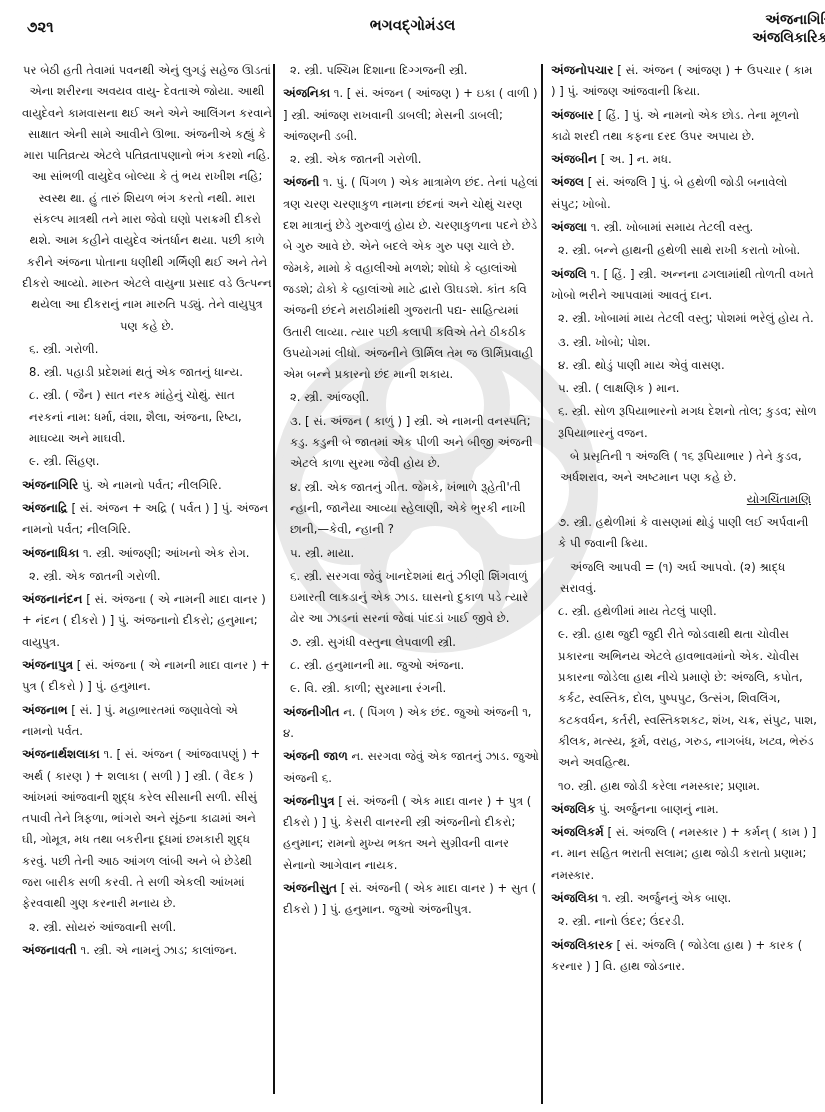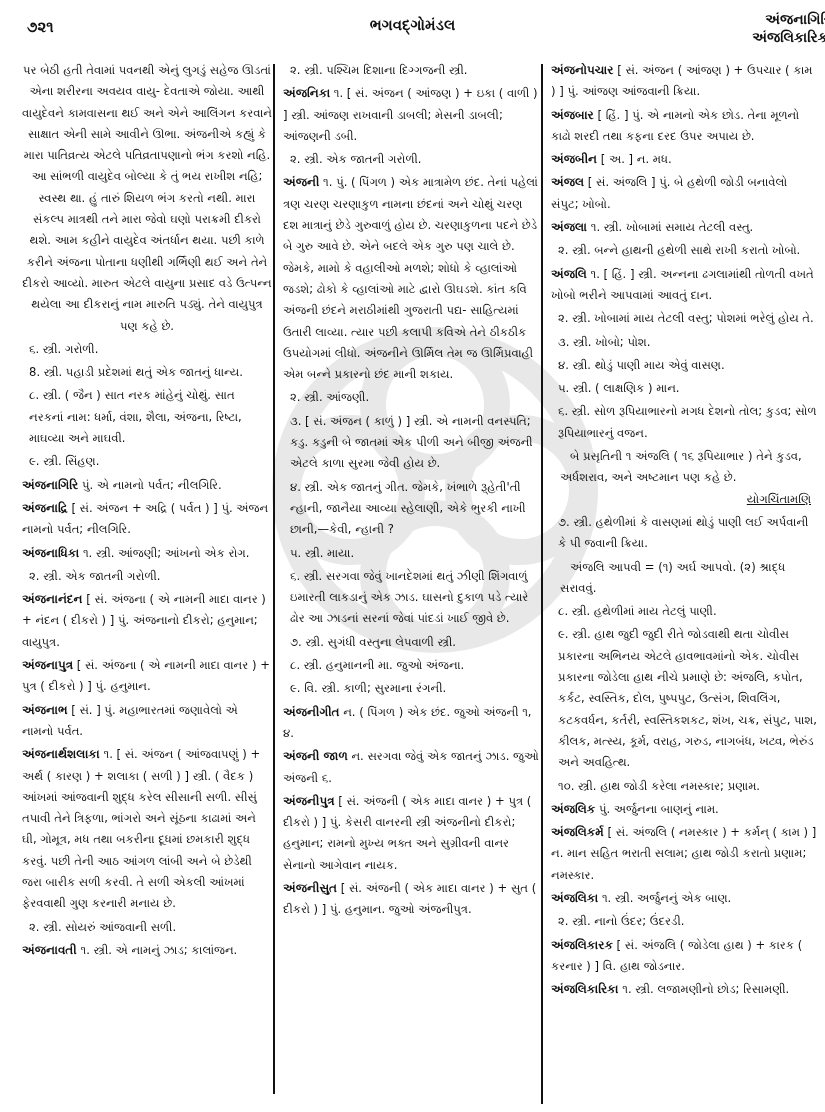--- a/index.html
+++ b/index.html
@@ -162,14 +162,13 @@
     <div class="entry">
       <span class="sense">૧૦. સ્ત્રી. હાથ જોડી કરેલા નમસ્કાર; પ્રણામ.</span>
     </div>
     <div class="entry"><span class="hw">અંજલિક</span> <span>પું. અર્જુનના બાણનું નામ.</span></div>
     <div class="entry"><span class="hw">અંજલિકર્મ</span> <span>[ સં. અંજલિ ( નમસ્કાર ) + કર્મન્ ( કામ ) ] ન. માન સહિત ભરાતી સલામ; હાથ જોડી કરાતો પ્રણામ; નમસ્કાર.</span></div>
     <div class="entry"><span class="hw">અંજલિકા</span> <span>૧. સ્ત્રી. અર્જુનનું એક બાણ.</span></div>
     <div class="entry">
       <span class="sense">૨. સ્ત્રી. નાનો ઉંદર; ઉંદરડી.</span>
     </div>
     <div class="entry"><span class="hw">અંજલિકારક</span> <span>[ સં. અંજલિ ( જોડેલા હાથ ) + કારક ( કરનાર ) ] વિ. હાથ જોડનાર.</span></div>
-    <div class="entry"><span class="hw">અંજલિકારિકા</span> <span>૧. સ્ત્રી. લજામણીનો છોડ; રિસામણી.</span></div>
   </div>
 
 </body></html>

